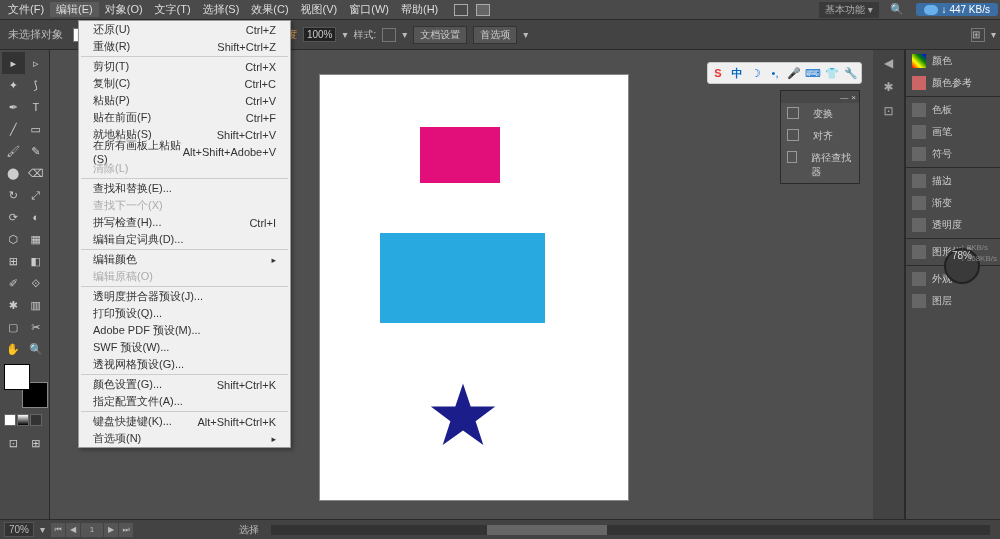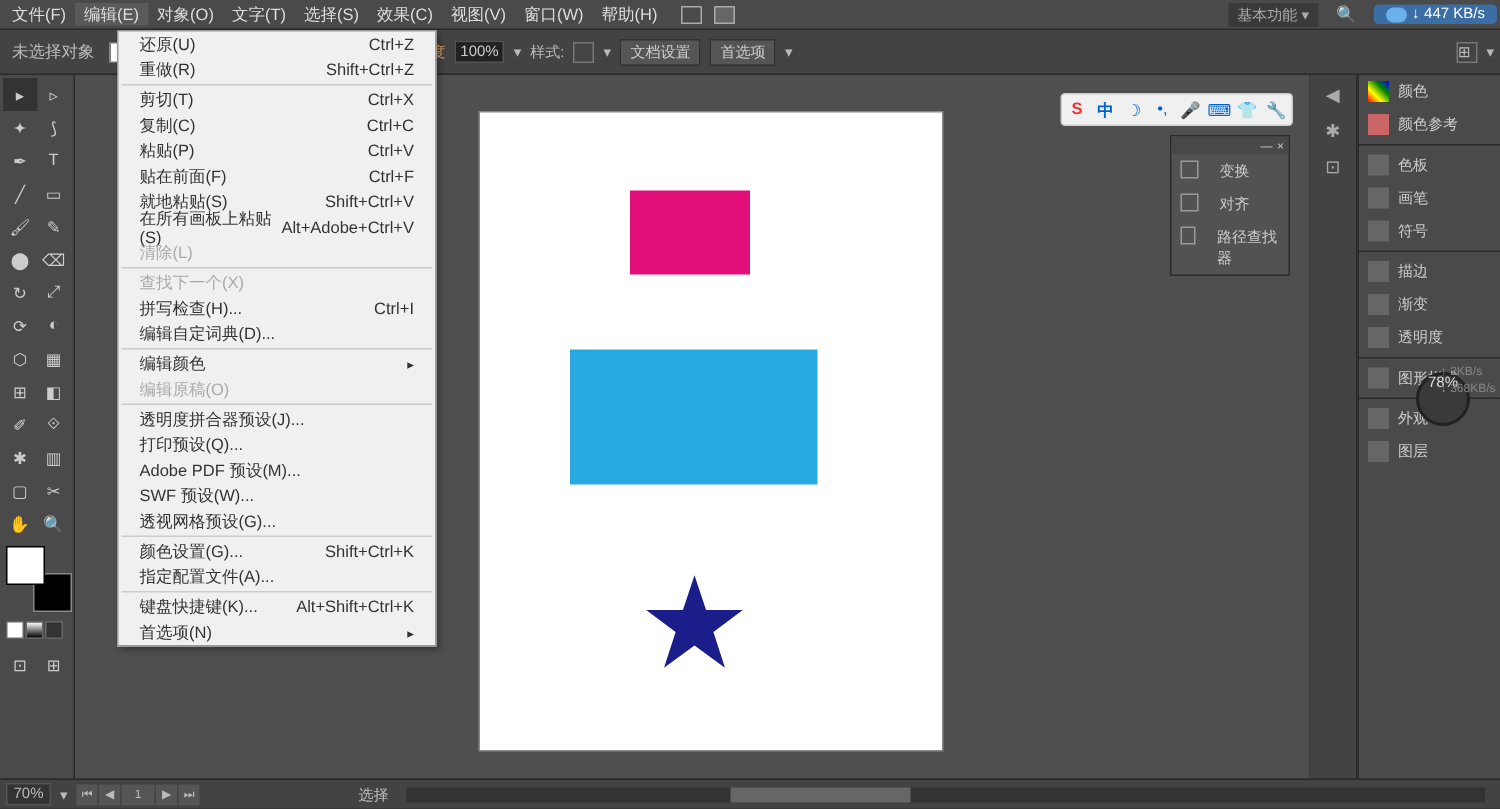--- a/index.html
+++ b/index.html
@@ -276,27 +276,31 @@
     <div class="item">
       <span>贴在前面(F)</span>
       <span>Ctrl+F</span>
     </div>
     <div class="item">
       <span>就地粘贴(S)</span>
       <span>Shift+Ctrl+V</span>
     </div>
     <div class="item">
       <span>在所有画板上粘贴(S)</span>
-      <span>Alt+Adobe+Ctrl+V</span>
+      <span>Alt+Shift+Adobe+V</span>
     </div>
     <div class="item disabled">
       <span>清除(L)</span>
       <span></span>
     </div>
     <div class="sep"></div>
+    <div class="item">
+      <span>查找和替换(E)...</span>
+      <span></span>
+    </div>
     <div class="item disabled">
       <span>查找下一个(X)</span>
       <span></span>
     </div>
     <div class="item">
       <span>拼写检查(H)...</span>
       <span>Ctrl+I</span>
     </div>
     <div class="item">
       <span>编辑自定词典(D)...</span>

